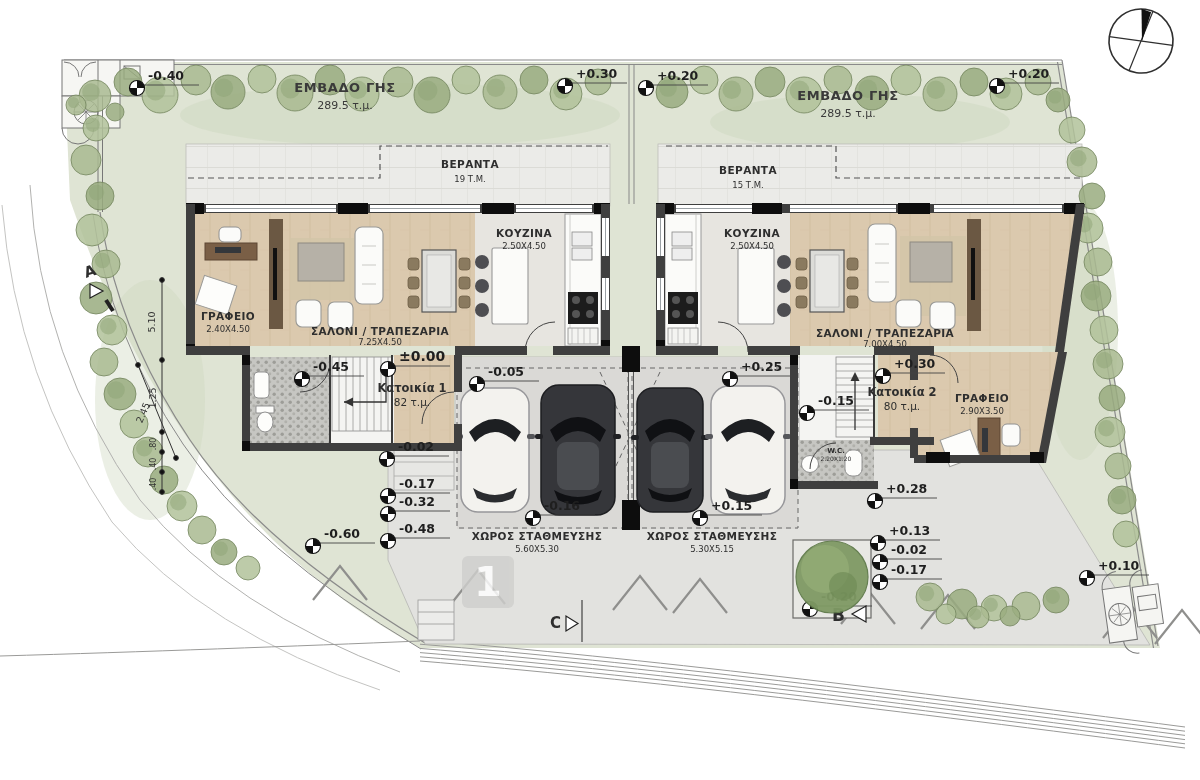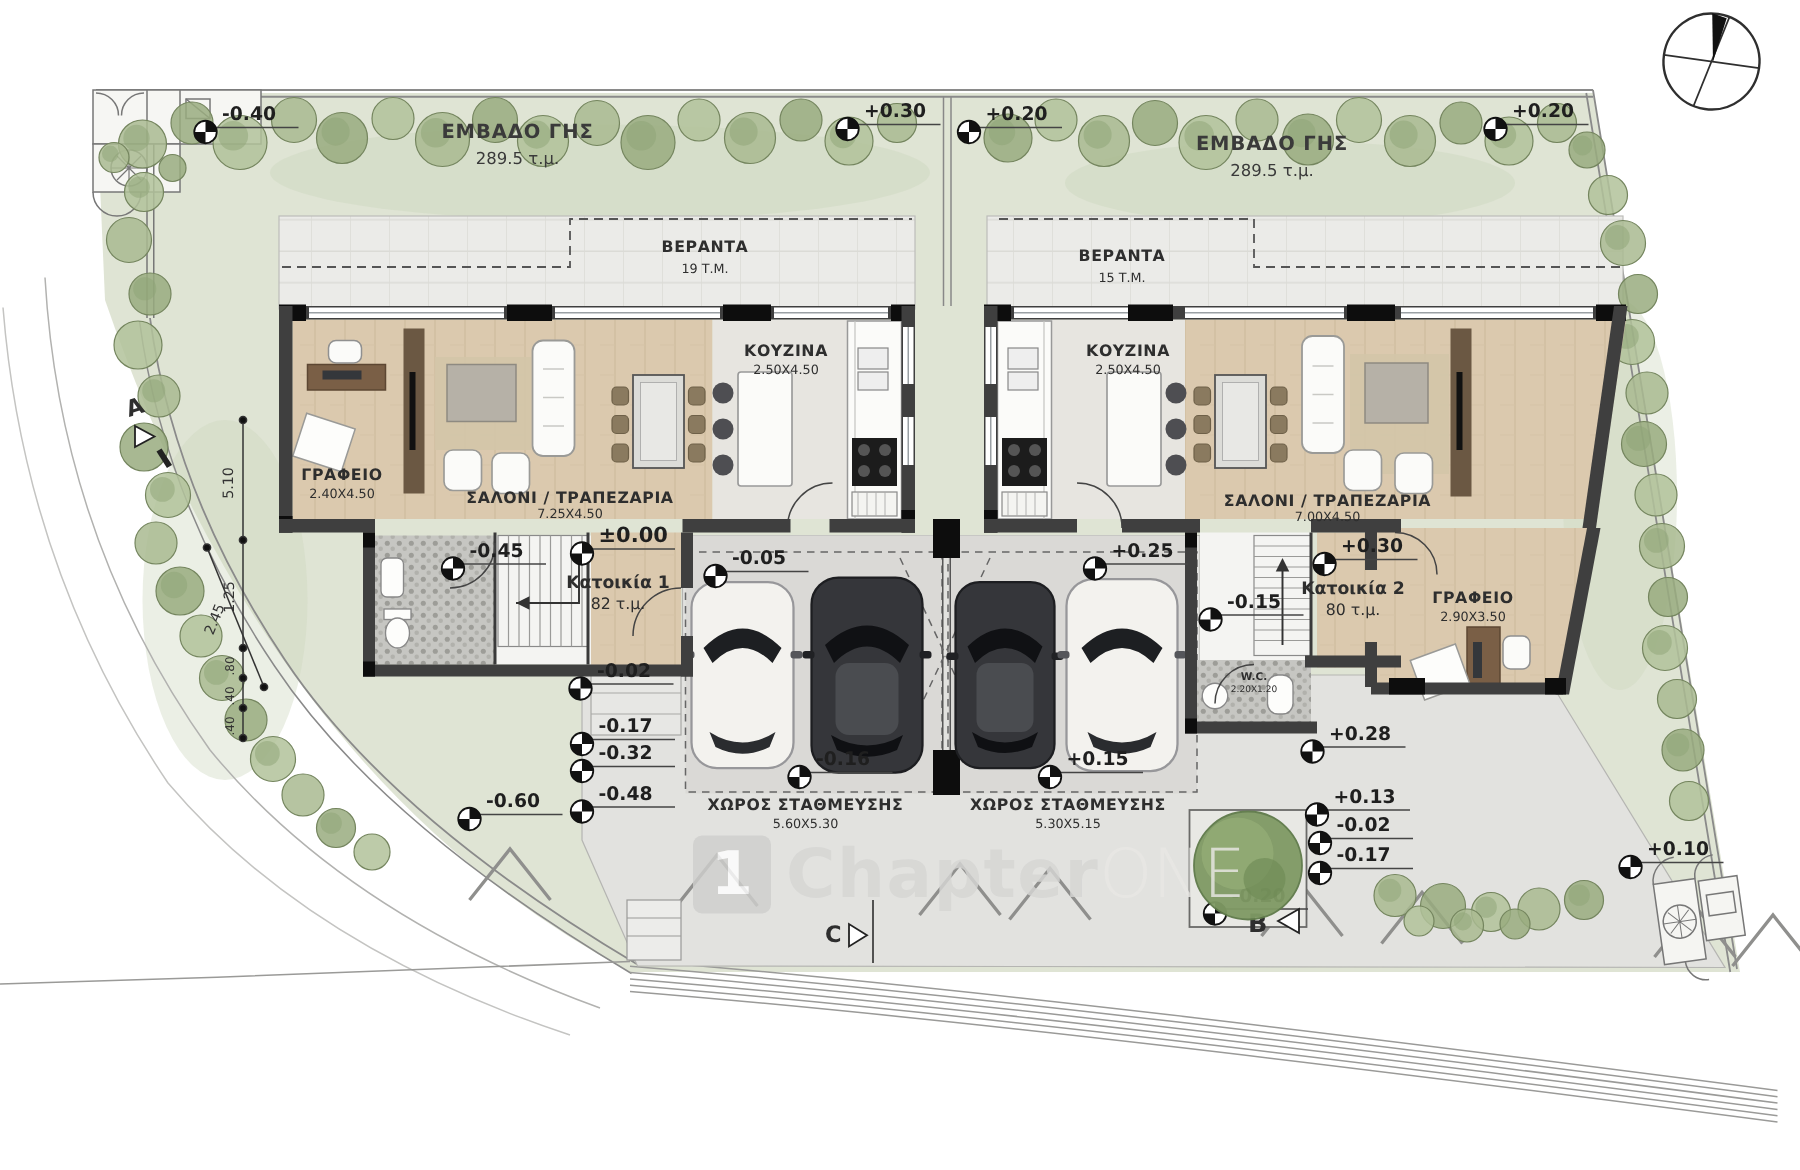--- a/index.html
+++ b/index.html
@@ -686,16 +686,15 @@
   <circle cx="832" cy="577" r="36" fill="#7f9a64" stroke="#5f7a4a" stroke-width="1.2" opacity=".95"></circle>
   <circle cx="825" cy="569" r="24" fill="#93ad76" opacity=".8"></circle>
   <circle cx="843" cy="586" r="14" fill="#6d8954" opacity=".6"></circle>
 </g>
 </svg>
 
 
 <div class="wm">
   <div class="wm-row">
     <div class="wm-logo">1</div>
-    <div><span class="wm-a">Chapter</span><span class="wm-b">ONE</span></div>
   </div>
 </div>
 </div>
 
 </body></html>

